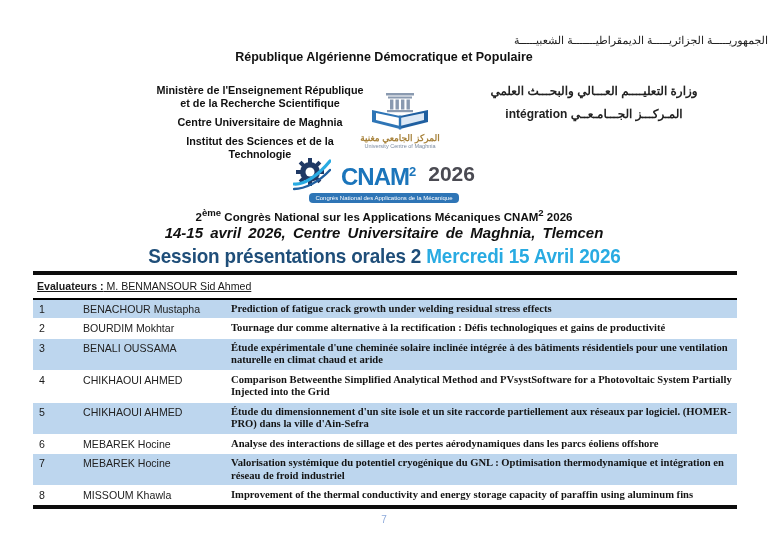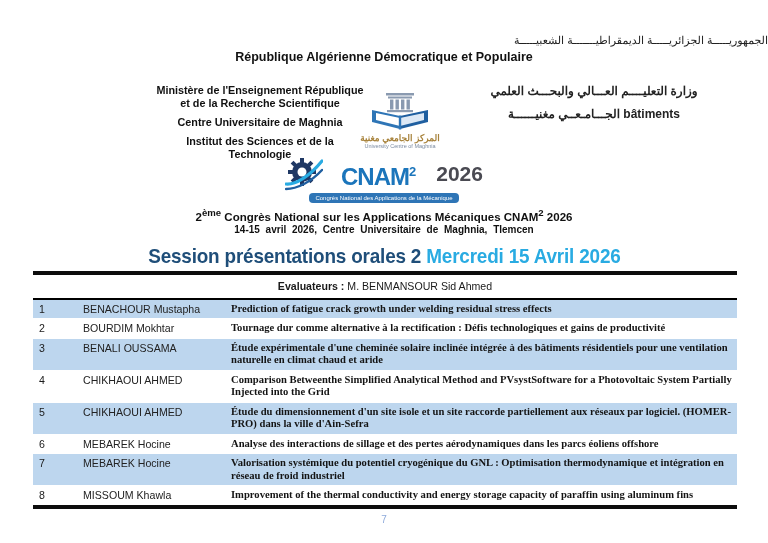--- a/index.html
+++ b/index.html
@@ -40,57 +40,59 @@
   }
   .ministry-ar {
     position: absolute; top: 80px; left: 448px; width: 292px;
     text-align: center; font-size: 12px; font-weight: bold; color: #222;
     line-height: 23px;
   }
   .cnam-logo {
     position: absolute; top: 156px; left: 0; width: 100%;
     display: flex; flex-direction: column; align-items: center;
   }
-  .cnam-top { display: flex; align-items: center; gap: 18px; }
+  .cnam-top { display: flex; align-items: center; gap: 10px; }
   .cnam-acronym { font-size: 24px; font-weight: bold; color: #1b75bb; letter-spacing: -1px; line-height: 24px; }
   .cnam-acronym sup { font-size: 13px; }
   .cnam-year { font-size: 21px; font-weight: bold; color: #4a4a52; margin-left: 3px; }
   .cnam-banner {
     margin-top: 1px; background: #2e75b6; color: #fff;
     font-size: 6px; padding: 1px 6px; border-radius: 4px; line-height: 8px;
   }
   .congress-title {
     position: absolute; top: 207px; left: 0; width: 100%;
     text-align: center; font-size: 11.5px; font-weight: bold; color: #111;
   }
   .congress-sub {
     position: absolute; top: 224px; left: 0; width: 100%;
-    text-align: center; font-size: 10px; font-weight: bold; color: #111;
+    text-align: center; font-size: 15px; font-weight: bold; color: #111;
     word-spacing: 3px;
+    font-style: italic;
   }
   .session-title {
     position: absolute; top: 244px; left: 0; width: 100%;
     text-align: center; font-size: 21px; font-weight: bold;
     letter-spacing: -0.2px;
   }
   .session-title .inner { display: inline-block; transform: scaleX(0.9); }
   .session-dark { color: #1f4e79; }
   .session-light { color: #29abe2; }
   .prog-table {
     position: absolute; top: 271px; left: 33px; width: 704px;
     border-collapse: collapse;
     border-top: 4px solid #0d0d0d;
     border-bottom: 4px solid #0d0d0d;
     font-size: 10.6px;
   }
   .prog-table td { vertical-align: top; padding: 3px 4px 3px 6px; line-height: 12.5px; }
   .prog-table tr.eval-row td {
-    text-align: center; padding: 5px 4px;
+    text-align: left; padding: 5px 4px;
     border-bottom: 2px solid #000;
     background: #ffffff;
+    text-decoration: underline;
   }
   .prog-table tr.stripe { background: #bdd6ee; }
   .prog-table tr.body-row { border-bottom: 1px solid #ffffff; }
   .col-num { width: 44px; }
   .col-name { width: 148px; }
   .cell-name { color: #222; }
   .cell-title { font-weight: bold; color: #141414; font-family: Liberation Serif, serif; }
   .eval-label { font-weight: bold; }
   .page-num {
     position: absolute; top: 514px; left: 0; width: 100%;
@@ -131,21 +133,21 @@
         <path d="M36 26 L60 21 L60 28 L36 34 Z" fill="#dce8f5"></path>
         <path d="M34.8 23.5 h2.4 v14 h-2.4 Z" fill="#2e75b6"></path>
       </svg>
     </span>
     <div class="uni-ar" dir="rtl">المركز الجامعي مغنية</div>
     <div class="uni-en">University Centre of Maghnia</div>
   </div>
 
   <div class="ministry-ar" dir="rtl">
     <div>وزارة التعليــــم العـــالي والبحـــث العلمي</div>
-    <div>bâtiments الجـــامـعــي مغنيــــــة</div>
+    <div>المـركـــز الجـــامـعــي intégration</div>
   </div>
 
   <div class="cnam-logo">
     <div class="cnam-top">
       <span>
         <svg width="38" height="36" viewBox="0 0 38 36">
           <g fill="#1f3864">
             <circle cx="17" cy="16" r="10"></circle>
             <rect x="15" y="2" width="4" height="6"></rect>
             <rect x="15" y="24" width="4" height="6"></rect>

